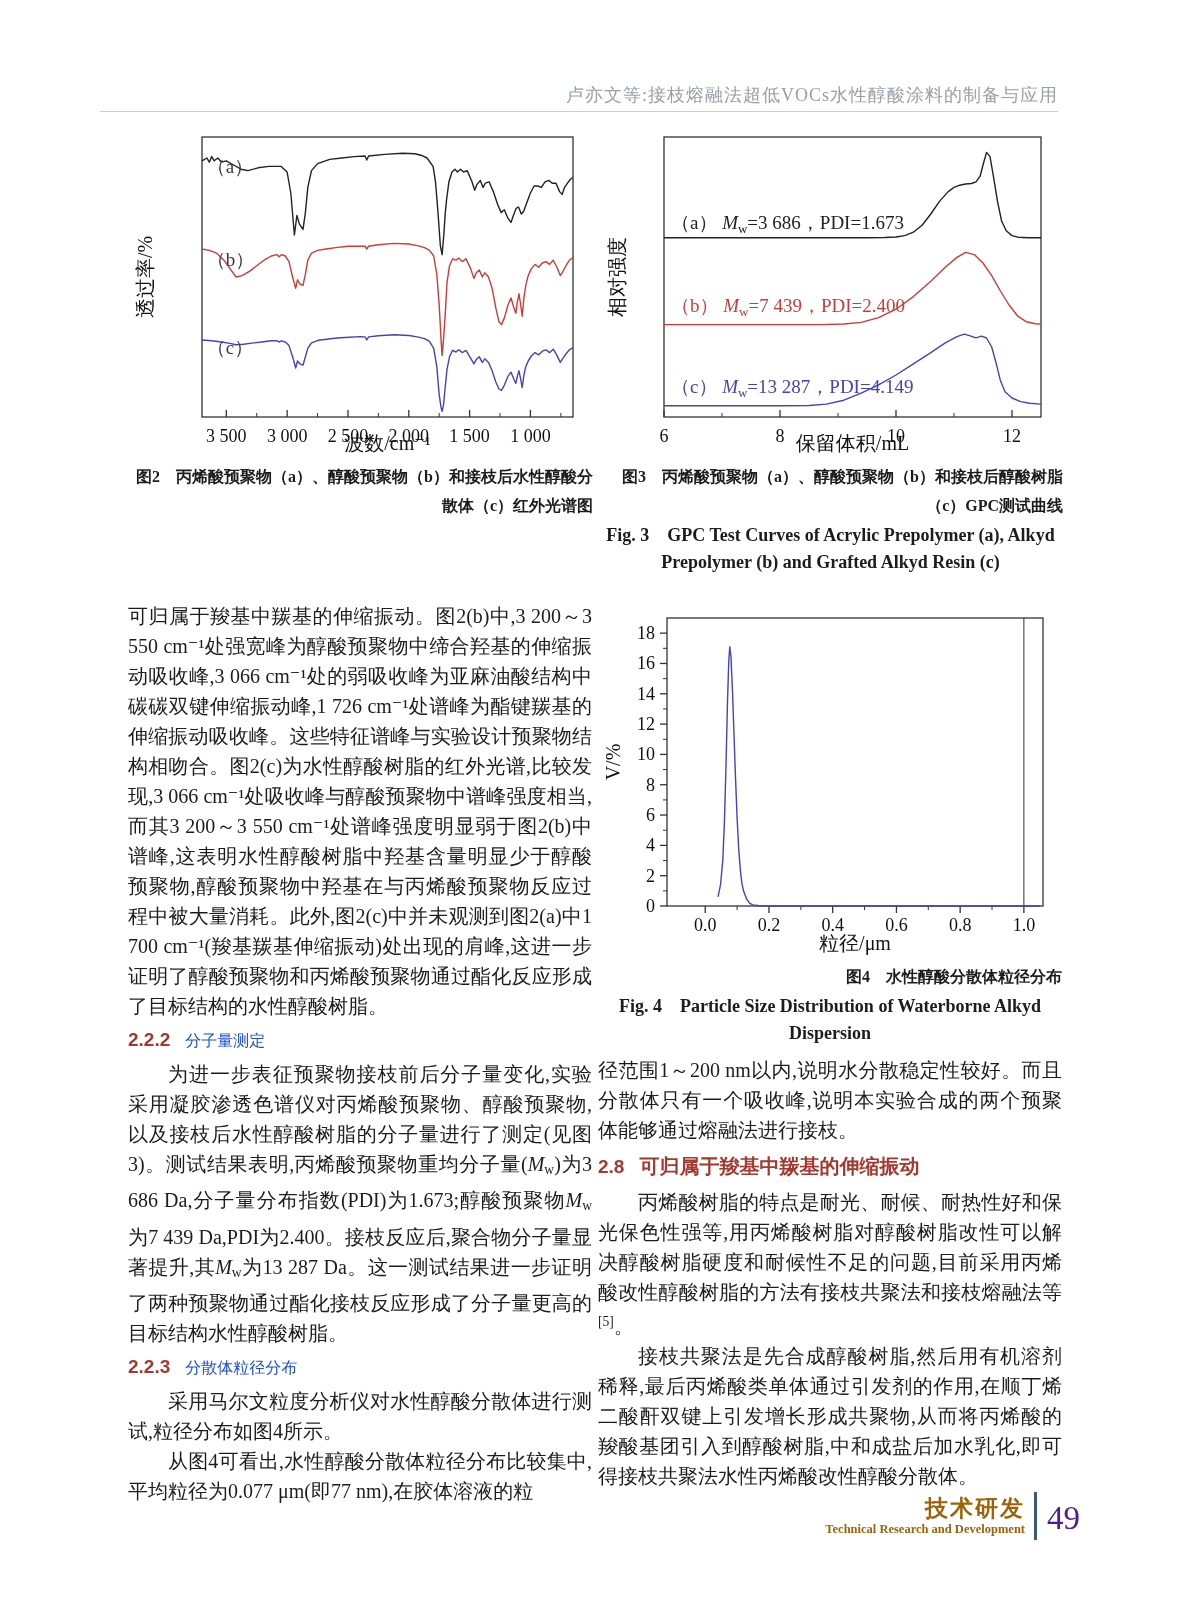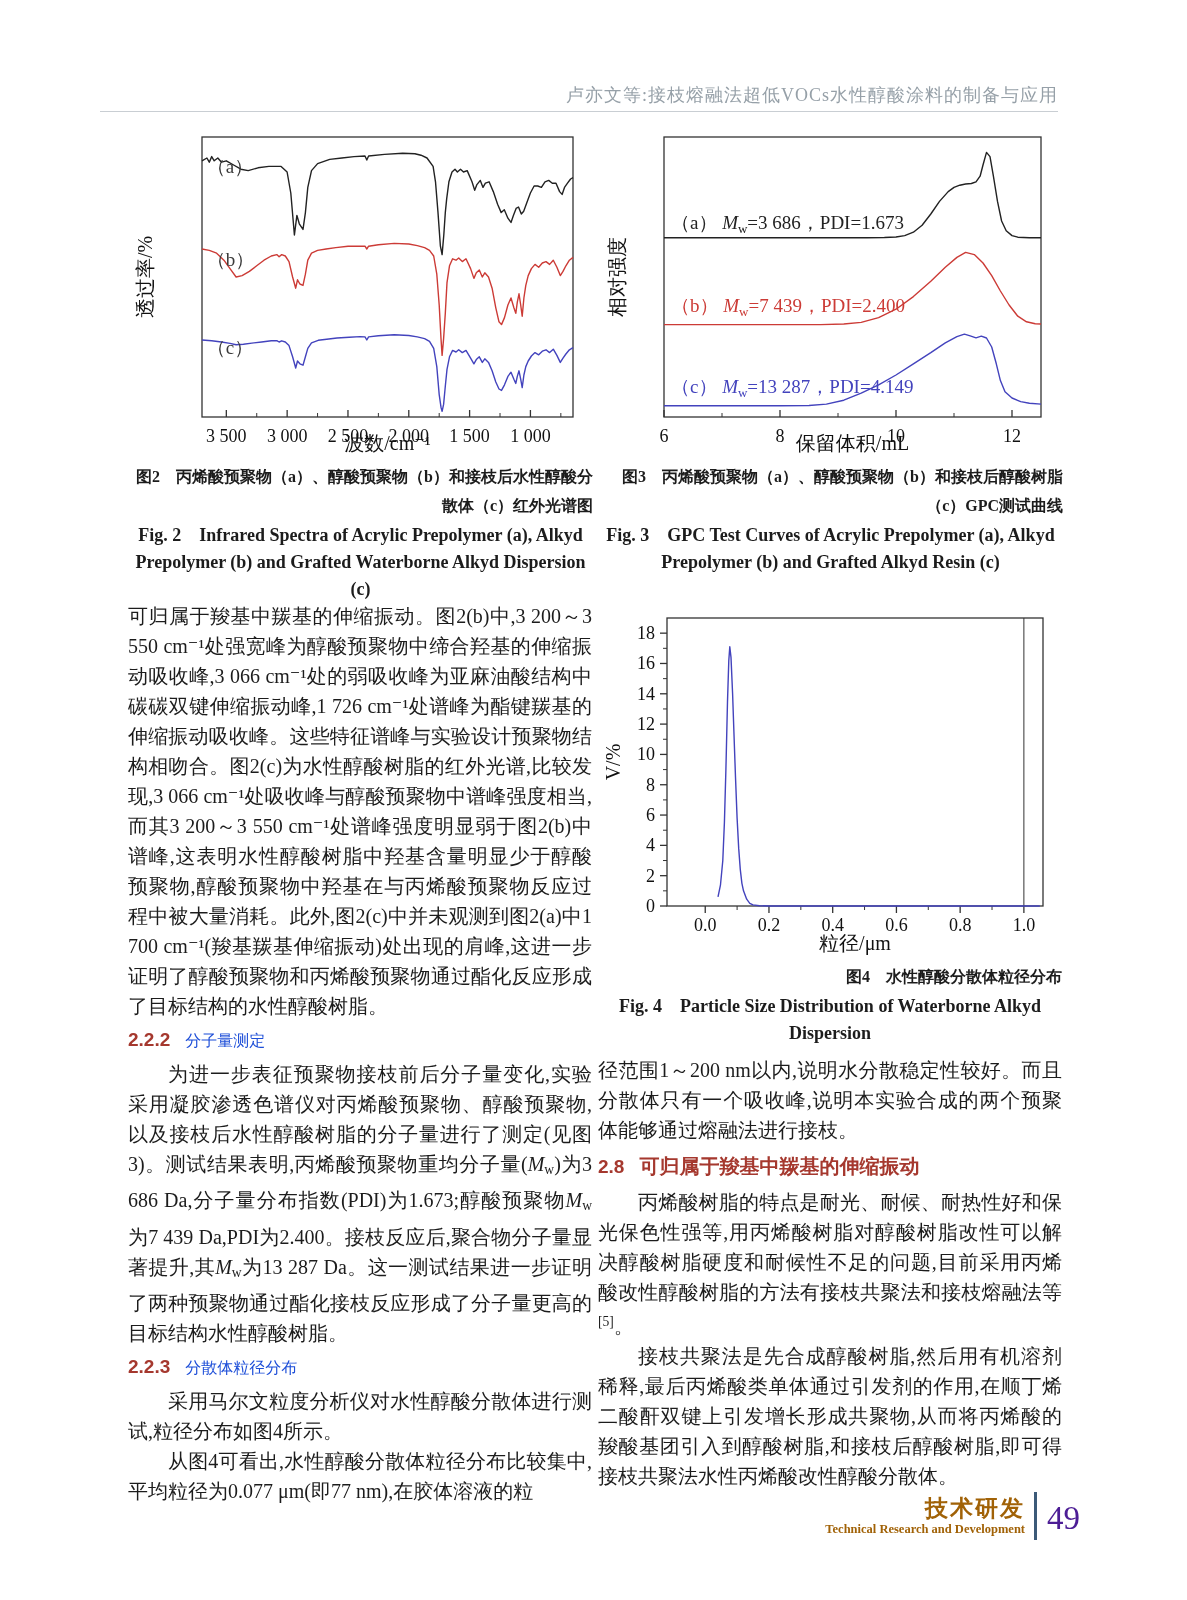--- a/index.html
+++ b/index.html
@@ -70,21 +70,20 @@
           <text x="259.5" y="332" text-anchor="middle" font-size="20" fill="#111">波数/cm⁻¹</text>
           <text text-anchor="middle" font-size="20" fill="#111" transform="translate(24 159) rotate(-90)">透过率/%</text>
           <path d="M74.0 42.8L78.9 40.0L81.3 44.2L83.7 38.6L86.2 42.8L89.8 40.0L93.5 44.2L98.3 42.8L105.6 47.0L112.9 51.2L120.2 52.6L130.0 49.8L140.9 48.4L153.1 48.4L159.1 54.0L162.8 75.0L166.4 117.0L168.9 97.4L171.3 105.8L175.0 111.4L177.4 94.6L179.8 69.4L183.5 52.6L189.6 45.6L201.7 41.4L213.9 40.0L226.0 38.6L237.0 38.0L238.8 42.0L240.6 38.0L256.5 36.4L274.7 35.2L286.9 35.8L293.0 37.2L299.0 40.0L305.1 48.4L307.5 63.8L310.0 94.6L312.4 128.2L314.1 136.6L315.8 117.0L317.3 94.6L318.7 80.6L320.9 63.8L324.0 54.0L327.0 51.2L329.4 54.0L332.5 51.2L335.5 54.0L339.2 52.6L344.0 63.8L346.7 72.2L348.9 66.6L352.3 62.4L355.0 69.4L357.4 65.2L361.1 63.8L365.3 73.6L369.6 86.2L373.2 94.6L376.3 91.8L379.9 100.2L383.0 104.4L385.4 97.4L388.1 90.4L390.5 89.0L393.3 96.0L395.7 93.2L398.8 84.8L402.4 75.0L406.1 68.0L409.7 68.0L413.4 69.4L417.0 63.8L420.7 62.4L424.3 65.2L428.0 65.2L431.6 73.6L434.1 76.4L436.5 69.4L439.5 65.2L442.6 61.0L445.0 59.6" fill="none" stroke="#222222" stroke-width="1.4" stroke-linejoin="round"></path>
           <path d="M74.0 131.0L81.3 132.4L88.6 135.2L95.9 142.2L102.0 150.6L108.1 159.0L114.1 157.6L121.4 153.4L128.7 147.8L136.0 142.2L143.3 138.0L148.8 136.6L151.1 138.8L153.7 136.6L157.3 138.0L161.0 143.6L164.6 159.0L167.7 170.2L169.5 161.8L171.9 166.0L175.0 167.4L177.4 156.2L179.8 142.2L183.5 135.2L189.6 132.4L198.1 131.0L207.8 129.6L220.0 128.2L232.1 128.2L237.0 128.2L238.8 131.0L240.6 128.2L250.4 126.8L266.2 125.4L280.8 126.0L289.3 127.6L296.6 129.6L301.5 132.4L305.7 138.0L308.8 156.2L311.2 187.0L313.0 220.6L314.1 237.4L315.6 220.6L317.3 195.4L319.0 164.6L321.5 147.8L324.6 140.8L328.0 142.2L330.7 140.0L334.3 143.6L338.0 140.8L342.6 150.6L345.9 160.4L348.3 154.8L351.3 152.0L354.3 159.0L356.8 154.8L360.5 159.0L364.1 170.2L367.8 189.8L371.0 203.8L373.5 206.6L376.5 199.6L379.9 187.0L383.0 180.0L385.9 189.8L387.8 195.4L389.3 184.2L391.0 175.8L392.7 187.0L394.2 198.2L395.9 180.0L397.8 167.4L400.2 157.6L403.4 150.6L407.0 146.4L410.7 149.2L414.3 145.0L418.0 143.6L421.6 146.4L425.3 142.2L428.9 149.2L432.3 157.6L435.0 153.4L437.9 147.8L441.4 142.2L445.0 139.4" fill="none" stroke="#cc3b36" stroke-width="1.4" stroke-linejoin="round"></path>
           <path d="M74.0 222.0L83.7 222.8L93.5 224.0L102.0 225.4L108.1 226.8L115.4 226.2L123.9 225.1L133.6 224.0L143.3 222.8L148.8 222.6L151.1 224.0L153.7 222.8L157.3 224.0L161.0 227.6L164.6 238.8L167.7 250.0L169.5 243.0L171.9 245.8L175.0 247.2L177.4 238.8L179.8 230.4L183.5 224.8L190.2 222.3L198.7 221.2L209.0 220.0L221.2 219.2L232.1 218.6L237.0 218.9L238.8 222.0L240.6 218.9L250.4 217.8L266.2 216.7L280.8 217.5L289.3 218.9L296.6 220.6L301.5 223.4L305.7 230.4L308.8 248.6L311.2 276.6L313.0 289.2L314.1 293.4L315.6 286.4L317.3 268.2L319.0 251.4L321.5 238.8L324.6 232.4L328.0 234.0L330.7 231.8L334.3 234.6L338.0 232.4L342.6 240.2L345.9 245.8L348.3 241.6L351.3 238.8L354.3 244.4L356.8 240.8L360.5 244.4L364.1 252.8L367.8 264.0L371.0 271.0L373.5 272.4L376.5 266.8L379.9 258.4L383.0 254.2L385.9 261.2L387.8 265.4L389.3 258.4L391.0 252.8L392.7 261.2L394.2 269.6L395.9 257.0L397.8 248.6L400.2 243.0L403.4 238.0L407.0 234.6L410.7 236.8L414.3 233.2L418.0 231.8L421.6 234.6L425.3 231.2L428.9 237.4L432.3 244.4L435.0 240.2L437.9 236.0L441.4 231.8L445.0 229.6" fill="none" stroke="#4343bd" stroke-width="1.4" stroke-linejoin="round"></path>
           <text x="78.8655737704918" y="55.400000000000006" font-size="19" fill="#3a3a3a"><tspan>（a）</tspan></text>
           <text x="78.8655737704918" y="147.79999999999998" font-size="19" fill="#3a3a3a"><tspan>（b）</tspan></text>
           <text x="78.8655737704918" y="236" font-size="19" fill="#3a3a3a"><tspan>（c）</tspan></text>
         </svg></div>
     <div class="cap-cn">图2　丙烯酸预聚物（a）、醇酸预聚物（b）和接枝后水性醇酸分散体（c）红外光谱图</div>
-    <div class="cap-en">Fig. 2　Infrared Spectra of Acrylic Prepolymer (a), Alkyd Prepolymer (b) and Grafted Waterborne Alkyd Dispersion (c)</div>
   </div>
 
   <div class="figblock fig3">
     <div class="chart"><svg width="465" height="340" viewBox="0 0 465 340">
           <rect x="66" y="19" width="377" height="280" fill="none" stroke="#333" stroke-width="1.3"></rect>
           <line x1="66" y1="299" x2="66" y2="292" stroke="#333" stroke-width="1.3"></line>
           <text x="66" y="324" text-anchor="middle" font-size="18" fill="#111">6</text>
           <line x1="182" y1="299" x2="182" y2="292" stroke="#333" stroke-width="1.3"></line>
           <text x="182" y="324" text-anchor="middle" font-size="18" fill="#111">8</text>
           <line x1="298" y1="299" x2="298" y2="292" stroke="#333" stroke-width="1.3"></line>
@@ -171,21 +170,21 @@
             <text text-anchor="middle" font-size="20" fill="#111" transform="translate(22 174) rotate(-90)">V/%</text>
             <path d="M120.0 308.9L122.5 296.8L124.8 272.5L126.4 234.6L127.9 181.6L129.5 113.4L130.8 72.4L131.8 58.8L133.0 69.4L134.6 105.8L135.9 143.7L137.5 189.2L139.1 230.1L140.7 260.4L142.3 281.6L143.9 295.3L145.5 302.8L148.7 311.2L151.8 315.3L155.0 316.9L161.4 317.7L171.0 318.0L202.8 318.0L234.7 318.0L266.6 318.0L298.4 318.0L330.3 318.0L362.2 318.0L394.0 318.0L425.9 318.0L441.8 318.0" fill="none" stroke="#4343bd" stroke-width="1.4" stroke-linejoin="round"></path>
           </svg></div>
       <div class="cap-cn">图4　水性醇酸分散体粒径分布</div>
       <div class="cap-en">Fig. 4　Particle Size Distribution of Waterborne Alkyd Dispersion</div>
     </div>
     <div>
         <p class="para">径范围1～200 nm以内,说明水分散稳定性较好。而且分散体只有一个吸收峰,说明本实验合成的两个预聚体能够通过熔融法进行接枝。</p>
         <div class="h2h"><span class="hnum">2.8</span><span class="h2t">可归属于羧基中羰基的伸缩振动</span></div>
         <p class="para ind">丙烯酸树脂的特点是耐光、耐候、耐热性好和保光保色性强等,用丙烯酸树脂对醇酸树脂改性可以解决醇酸树脂硬度和耐候性不足的问题,目前采用丙烯酸改性醇酸树脂的方法有接枝共聚法和接枝熔融法等<sup>[5]</sup>。</p>
-        <p class="para ind">接枝共聚法是先合成醇酸树脂,然后用有机溶剂稀释,最后丙烯酸类单体通过引发剂的作用,在顺丁烯二酸酐双键上引发增长形成共聚物,从而将丙烯酸的羧酸基团引入到醇酸树脂,和接枝后醇酸树脂,即可得接枝共聚法水性丙烯酸改性醇酸分散体。</p>
+        <p class="para ind">接枝共聚法是先合成醇酸树脂,然后用有机溶剂稀释,最后丙烯酸类单体通过引发剂的作用,在顺丁烯二酸酐双键上引发增长形成共聚物,从而将丙烯酸的羧酸基团引入到醇酸树脂,中和成盐后加水乳化,即可得接枝共聚法水性丙烯酸改性醇酸分散体。</p>
       </div>
   </div>
 
   <div class="footer">
     <div class="footer-text">
       <div class="f-cn">技术研发</div>
       <div class="f-en">Technical Research and Development</div>
     </div>
     <div class="footer-bar"></div>
     <div class="footer-page">49</div>

